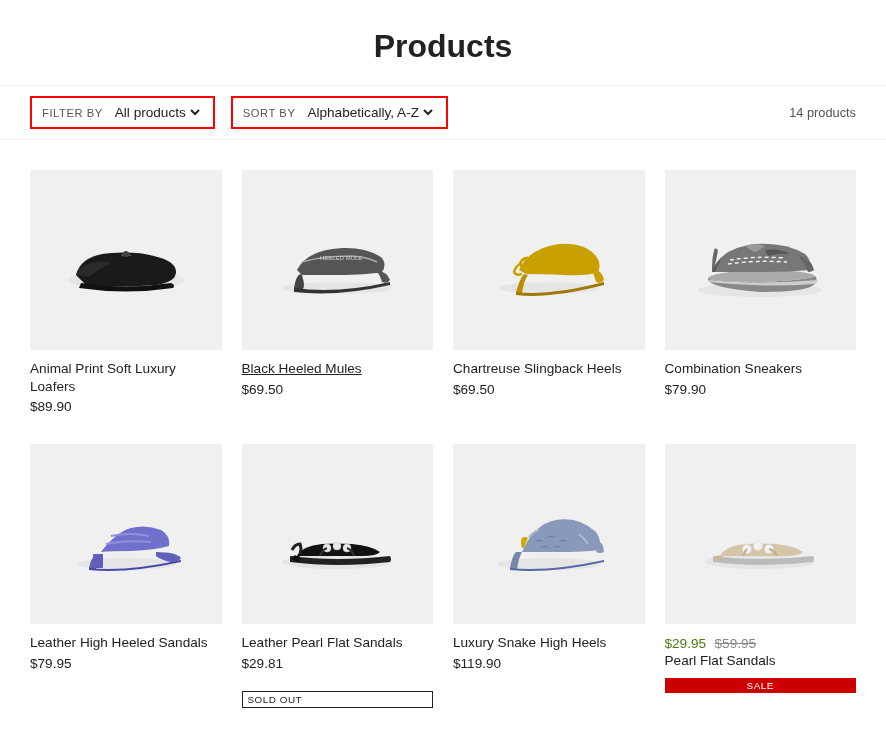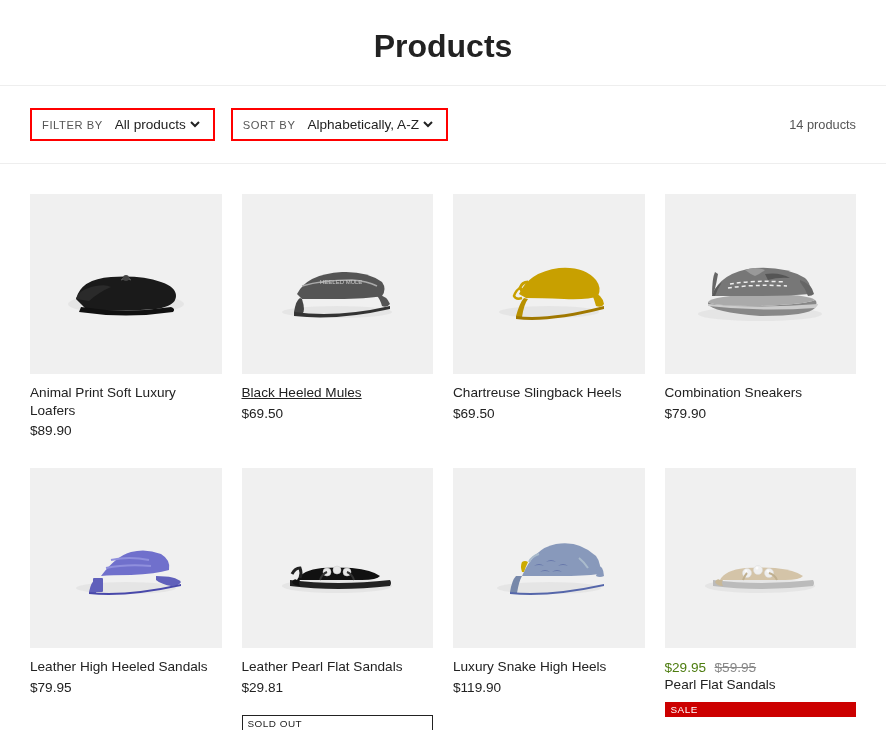--- a/index.html
+++ b/index.html
@@ -8,21 +8,21 @@
     .page-title {
       text-align: center;
       font-size: 2rem;
       font-weight: 700;
       padding: 28px 0 20px;
     }
 
     .controls-bar {
       display: flex;
       align-items: center;
-      padding: 22px 30px;
+      padding: 10px 30px;
       border-top: 1px solid #eee;
       border-bottom: 1px solid #eee;
       margin-bottom: 20px;
     }
 
     .filter-group, .sort-group {
       display: flex;
       align-items: center;
       gap: 8px;
       border: 2px solid red;
@@ -119,20 +119,21 @@
 
     .sale-badge {
       display: inline-block;
       background: #c00;
       color: #fff;
       font-size: 0.62rem;
       padding: 2px 6px;
       margin-top: 4px;
       text-transform: uppercase;
       letter-spacing: 0.05em;
+      text-align: center;
     }
   </style>
 </head>
 <body>
 
 <h1 class="page-title">Products</h1>
 
 <div class="controls-bar">
   <div class="filter-group">
     <span class="control-label">FILTER BY</span>

